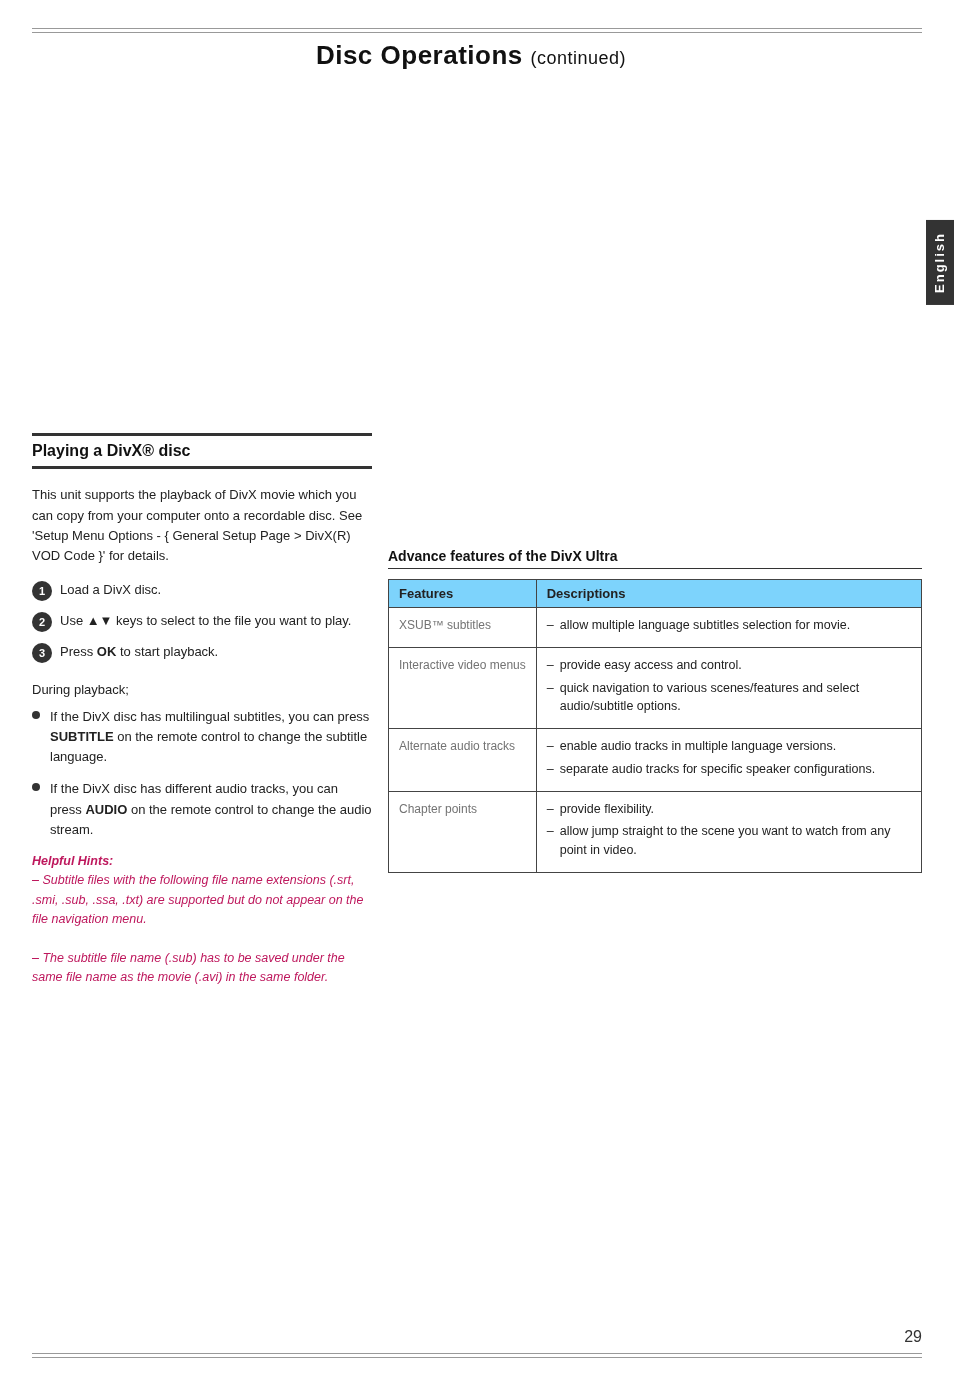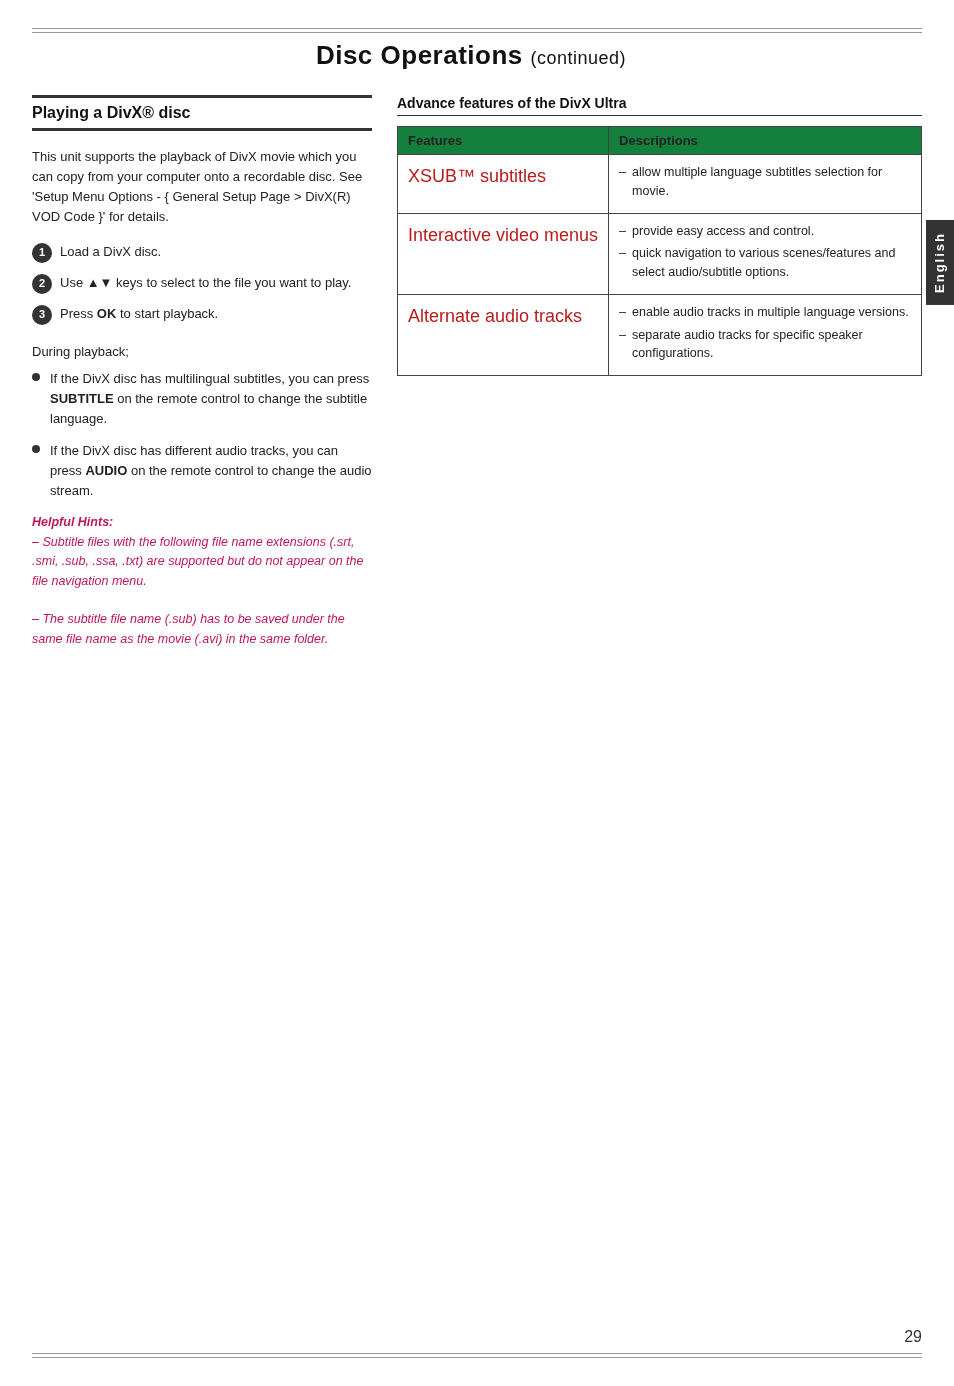--- a/index.html
+++ b/index.html
@@ -98,21 +98,22 @@
     }
 
     
     .content-area {
       position: absolute;
       top: 95px;
       left: 32px;
       right: 32px;
       bottom: 60px;
       display: flex;
-      gap: 25px;
+      gap: 16px;
+      align-items: center;
     }
 
     
     .left-column {
       width: 340px;
       flex-shrink: 0;
     }
 
     .section-title-box {
       border-top: 3px solid #333;
@@ -220,38 +221,38 @@
     }
 
     
     .features-table {
       width: 100%;
       border-collapse: collapse;
       font-size: 12.5px;
     }
 
     .features-table th {
-      background: #15803d;
+      background: #7dd3fc;
       border: 1px solid #444;
       padding: 6px 10px;
       text-align: left;
       font-weight: bold;
       font-size: 13px;
     }
 
     .features-table td {
       border: 1px solid #444;
       padding: 8px 10px;
       vertical-align: top;
       line-height: 1.5;
     }
 
     .features-table td.feature-name {
-      font-size: 18px;
-      color: #b91c1c;
+      font-size: 12px;
+      color: #737373;
       font-weight: normal;
       white-space: nowrap;
       vertical-align: top;
     }
 
     .features-table td.feature-desc {
       font-size: 12.5px;
       color: #222;
     }
 
@@ -392,20 +393,33 @@
                 <div class="desc-item">
                   <span class="desc-dash">–</span>
                   <span>enable audio tracks in multiple language versions.</span>
                 </div>
                 <div class="desc-item">
                   <span class="desc-dash">–</span>
                   <span>separate audio tracks for specific speaker configurations.</span>
                 </div>
               </td>
             </tr>
+            <tr>
+              <td class="feature-name">Chapter points</td>
+              <td class="feature-desc">
+                <div class="desc-item">
+                  <span class="desc-dash">–</span>
+                  <span>provide flexibility.</span>
+                </div>
+                <div class="desc-item">
+                  <span class="desc-dash">–</span>
+                  <span>allow jump straight to the scene you want to watch from any point in video.</span>
+                </div>
+              </td>
+            </tr>
           </tbody>
       </table>
 
     </div>
 
   </div>
 
   <div class="bottom-border-inner"></div>
   <div class="bottom-border-outer"></div>
 

